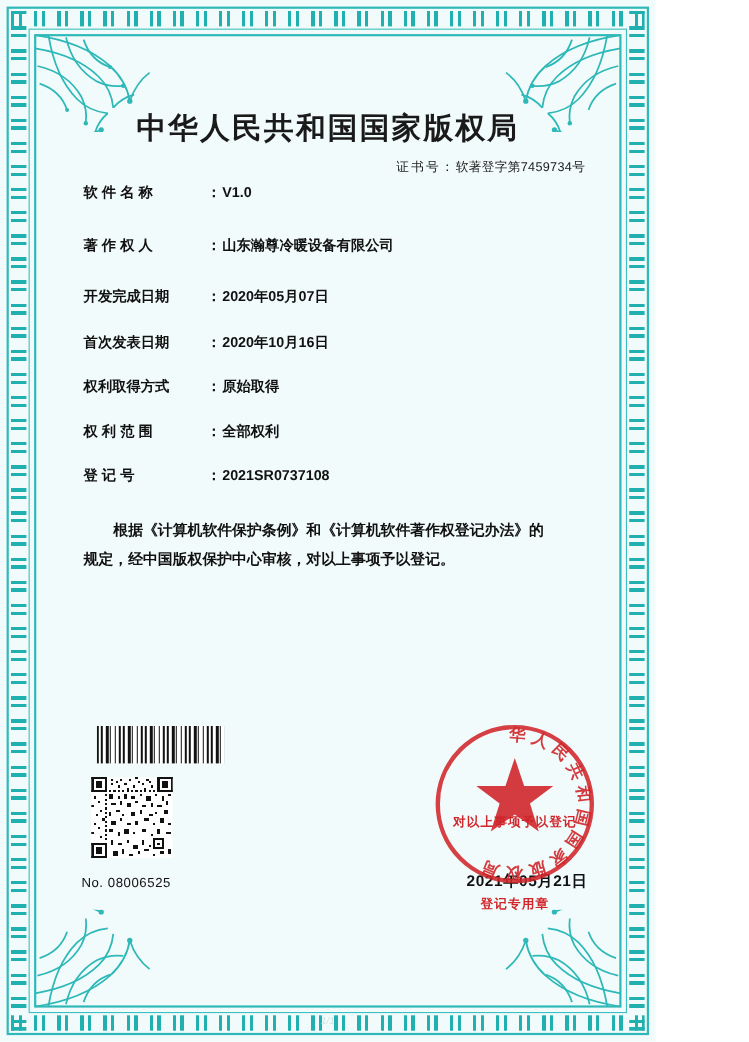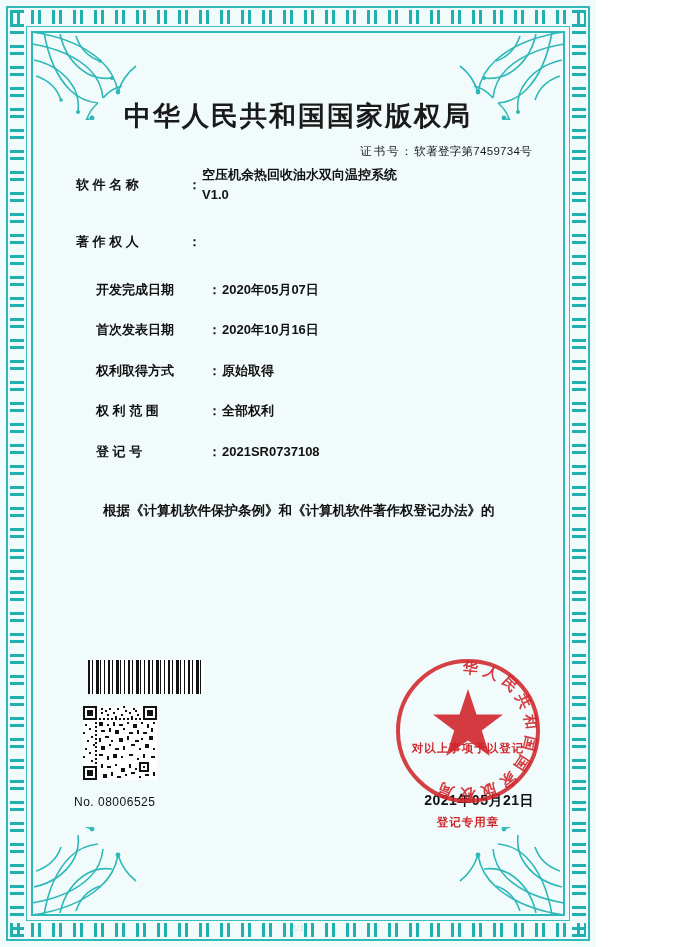--- a/index.html
+++ b/index.html
@@ -141,24 +141,24 @@
   .field-value {
     font-size: 13px;
     color: #111;
     line-height: 1.5;
     font-weight: bold;
   }
 
   .block-a { margin-top: 6px; }
   .block-a .field-row { margin-bottom: 28px; }
   .block-b { margin-top: 26px; }
-  .block-b .field-row { margin-bottom: 21px; margin-left: 20px; }
+  .block-b .field-row { margin-bottom: 21px; }
 
   .para {
-    margin-top: 36px;
+    margin-top: 26px;
     padding-left: 36px;
     padding-right: 34px;
     font-size: 13.5px;
     color: #111;
     line-height: 2.0;
     text-align: justify;
     font-weight: bold;
   }
   .para .indent { display: inline-block; width: 27px; }
 
@@ -338,27 +338,27 @@
 
     <div class="cert-no">
       <span class="cn-label">证书号：</span><span>软著登字第7459734号</span>
     </div>
 
     <div class="fields block-a">
       <div class="field-row">
         <div class="field-label spread">软 件 名 称</div>
         <div class="field-colon">：</div>
         <div>
-          <div class="field-value">空压机余热回收油水双向温控系统</div>
           <div class="field-value">V1.0</div>
         </div>
       </div>
       <div class="field-row">
         <div class="field-label spread">著 作 权 人</div>
         <div class="field-colon">：</div>
+        <div class="field-value">山东瀚尊冷暖设备有限公司</div>
       </div>
     </div>
 
     <div class="fields block-b">
       <div class="field-row">
         <div class="field-label">开发完成日期</div>
         <div class="field-colon">：</div>
         <div class="field-value">2020年05月07日</div>
       </div>
       <div class="field-row">
@@ -378,20 +378,21 @@
       </div>
       <div class="field-row">
         <div class="field-label spread">登 记 号</div>
         <div class="field-colon">：</div>
         <div class="field-value">2021SR0737108</div>
       </div>
     </div>
 
     <div class="para">
       <span class="indent"></span><span>根据《计算机软件保护条例》和《计算机软件著作权登记办法》的</span><br>
+      <span>规定，经中国版权保护中心审核，对以上事项予以登记。</span>
     </div>
 
   </div>
 
   <div class="barcode"></div>
 
   <div class="qrcode">
     <svg width="74" height="74" viewBox="0 0 37 37" shape-rendering="crispEdges">
       <rect width="37" height="37" fill="#ffffff"></rect>
       <g fill="#111111">

